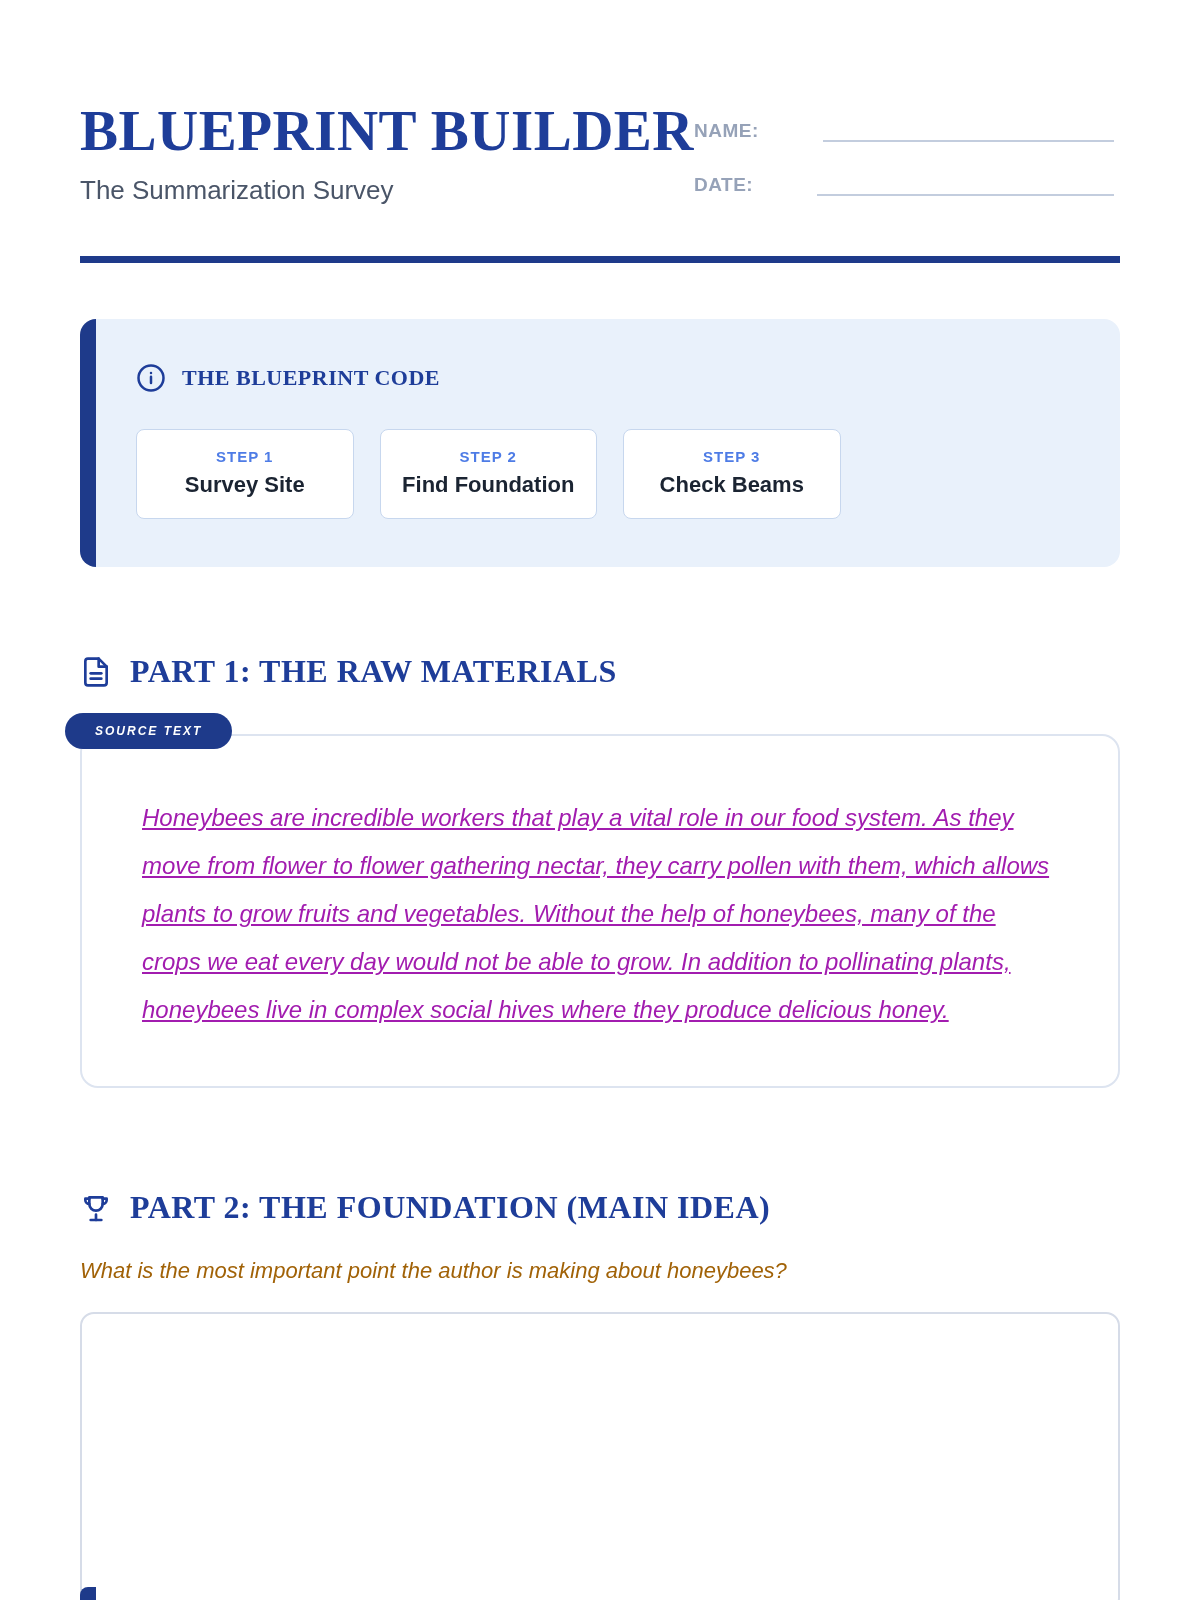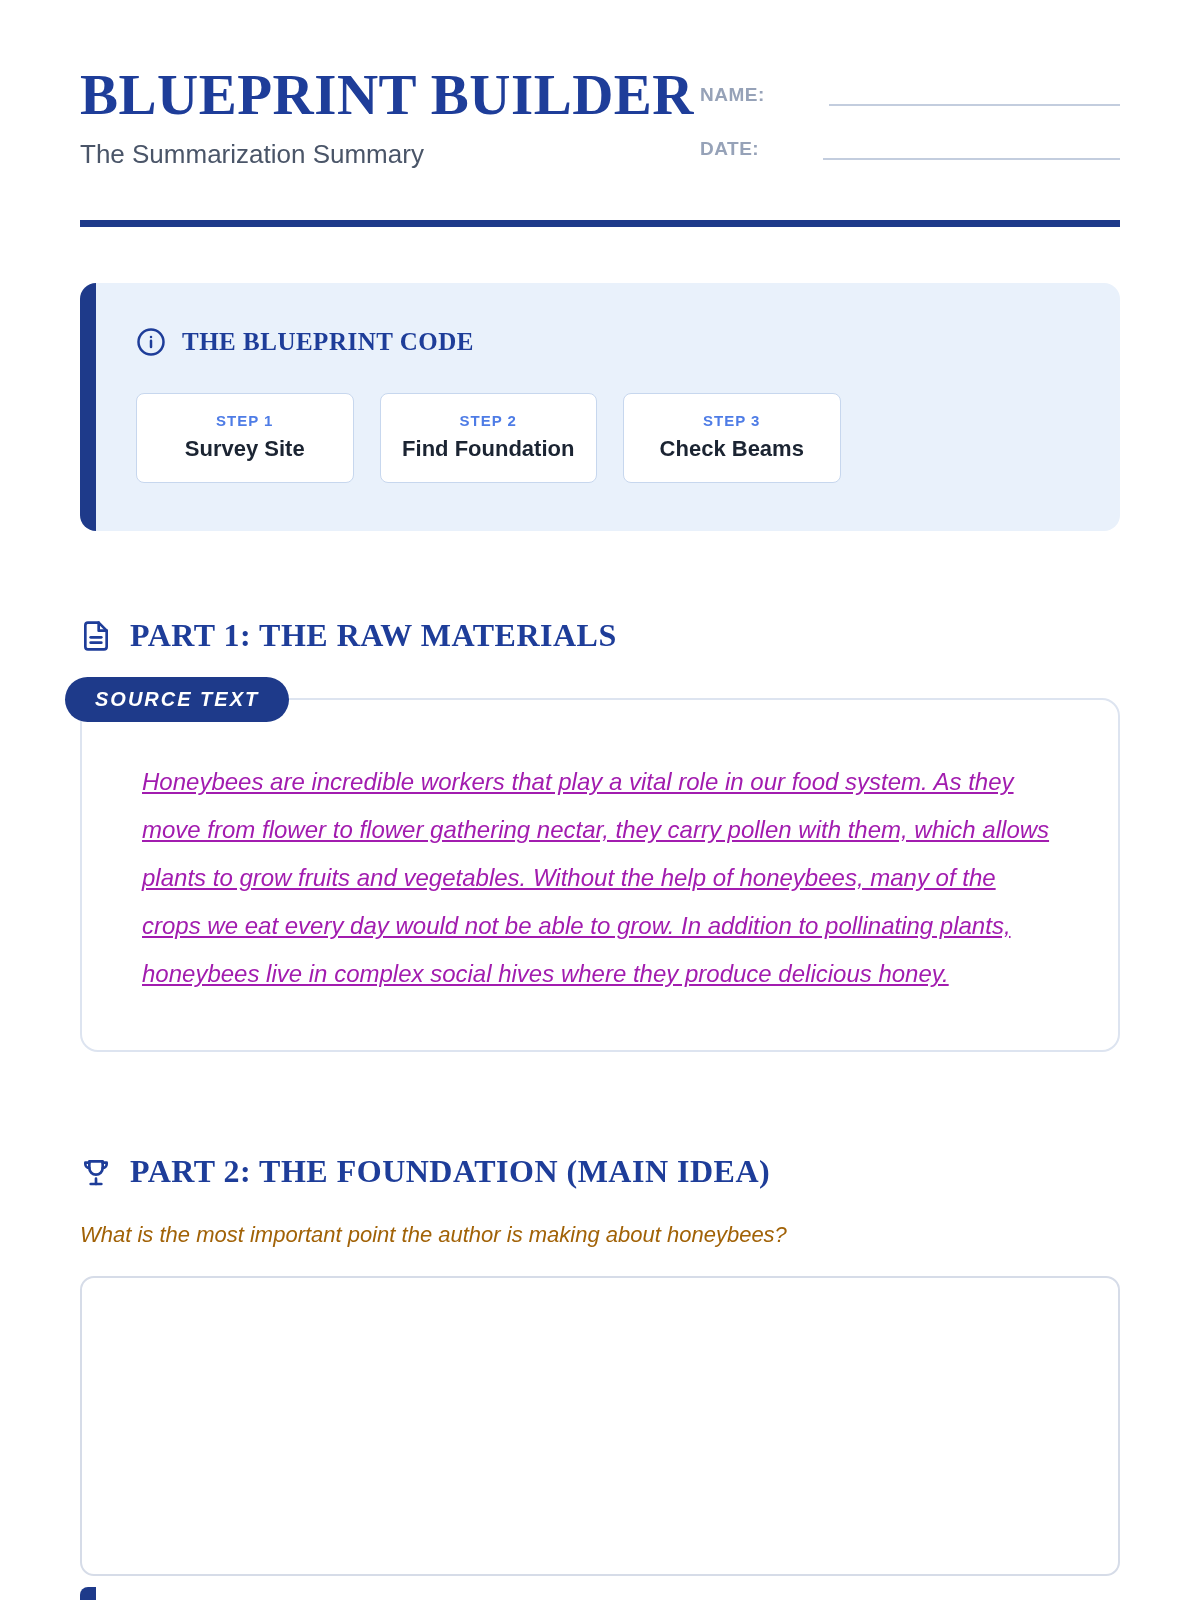--- a/index.html
+++ b/index.html
@@ -8,21 +8,21 @@
     height: 1600px;
     position: relative;
     overflow: hidden;
     background: #ffffff;
     font-family: "Liberation Sans", "DejaVu Sans", sans-serif;
     color: #1f2937;
   }
   .page { padding: 66px 80px 0 80px; }
 
   
-  .header { display: flex; justify-content: space-between; align-items: flex-start; }
+  .header { display: flex; align-items: flex-start; margin-top: 36px; }
   .page-title {
     font-family: "Liberation Serif", "DejaVu Serif", serif;
     font-weight: 700;
     font-size: 57px;
     line-height: 1;
     letter-spacing: 0.5px;
     color: #1e3d99;
   }
   .page-subtitle {
     margin-top: 16px;
@@ -52,21 +52,21 @@
     margin-top: 56px;
     background: #e9f1fb;
     border-left: 16px solid #1e3a8a;
     border-radius: 16px;
     padding: 44px 36px 48px 40px;
   }
   .panel-title-row { display: flex; align-items: center; gap: 16px; }
   .panel-title {
     font-family: "Liberation Serif", "DejaVu Serif", serif;
     font-weight: 700;
-    font-size: 25px;
+    font-size: 22px;
     letter-spacing: 0.5px;
     color: #1e3d99;
     text-align: center;
   }
   .steps { margin-top: 36px; display: grid; grid-template-columns: repeat(4, 1fr); gap: 26px; }
   .step-card {
     background: #ffffff;
     border: 1px solid #c7d7ee;
     border-radius: 8px;
     text-align: center;
@@ -94,21 +94,21 @@
   .source-wrap { position: relative; margin-top: 44px; }
   .source-badge {
     position: absolute;
     top: -21px;
     left: -15px;
     z-index: 2;
     background: #1e3a8a;
     color: #ffffff;
     font-style: italic;
     font-weight: 700;
-    font-size: 20px;
+    font-size: 12px;
     letter-spacing: 2px;
     padding: 11px 30px;
     border-radius: 999px;
   }
   .source-box {
     border: 2px solid #dde4f0;
     border-radius: 18px;
     background: #ffffff;
     padding: 58px 60px 52px 60px;
   }
@@ -147,21 +147,21 @@
   }
 </style>
 </head>
 <body>
 
 <div class="page">
 
   <div class="header">
     <div>
       <div class="page-title">BLUEPRINT BUILDER</div>
-      <div class="page-subtitle">The Summarization Summary</div>
+      <div class="page-subtitle">The Summarization Survey</div>
     </div>
     <div class="header-fields">
       <div class="field-row">
         <span class="field-label">NAME:</span>
         <span class="field-line"></span>
       </div>
       <div class="field-row">
         <span class="field-label">DATE:</span>
         <span class="field-line"></span>
       </div>

